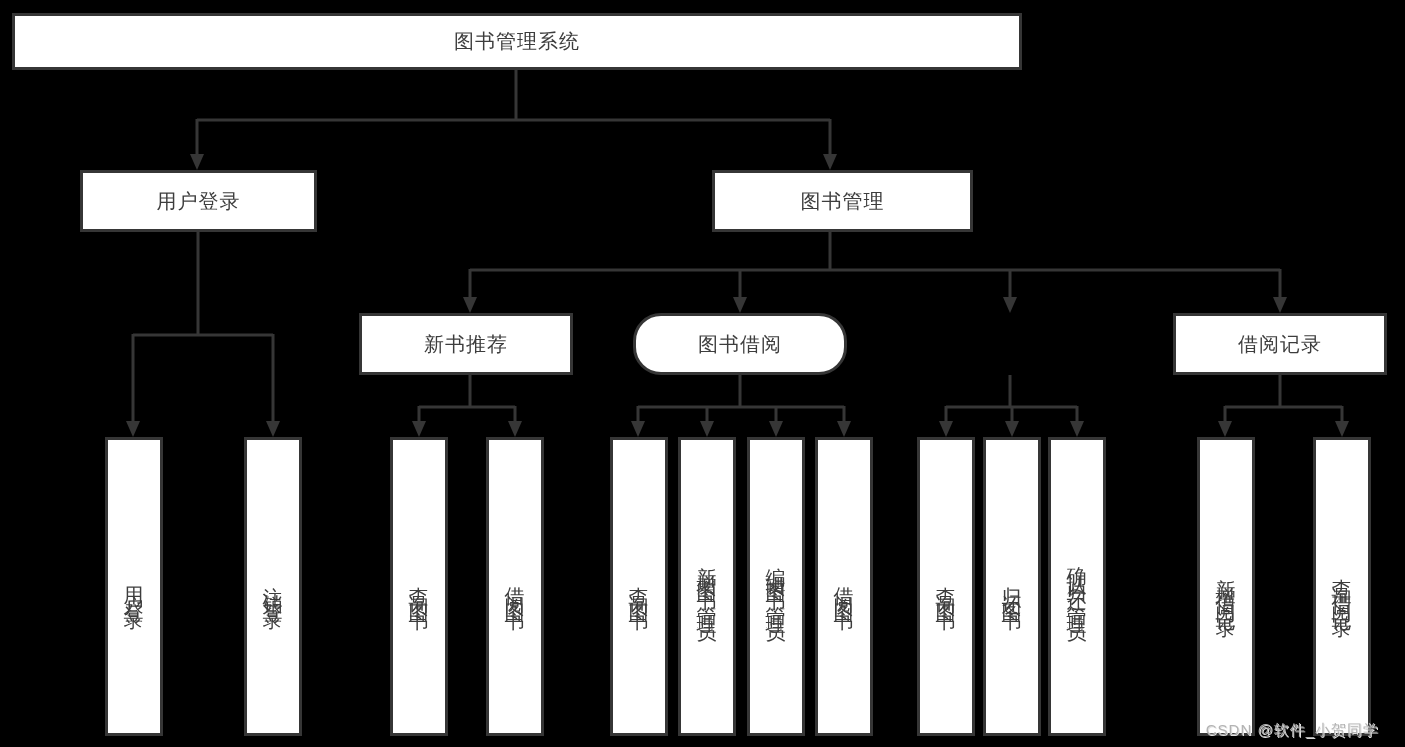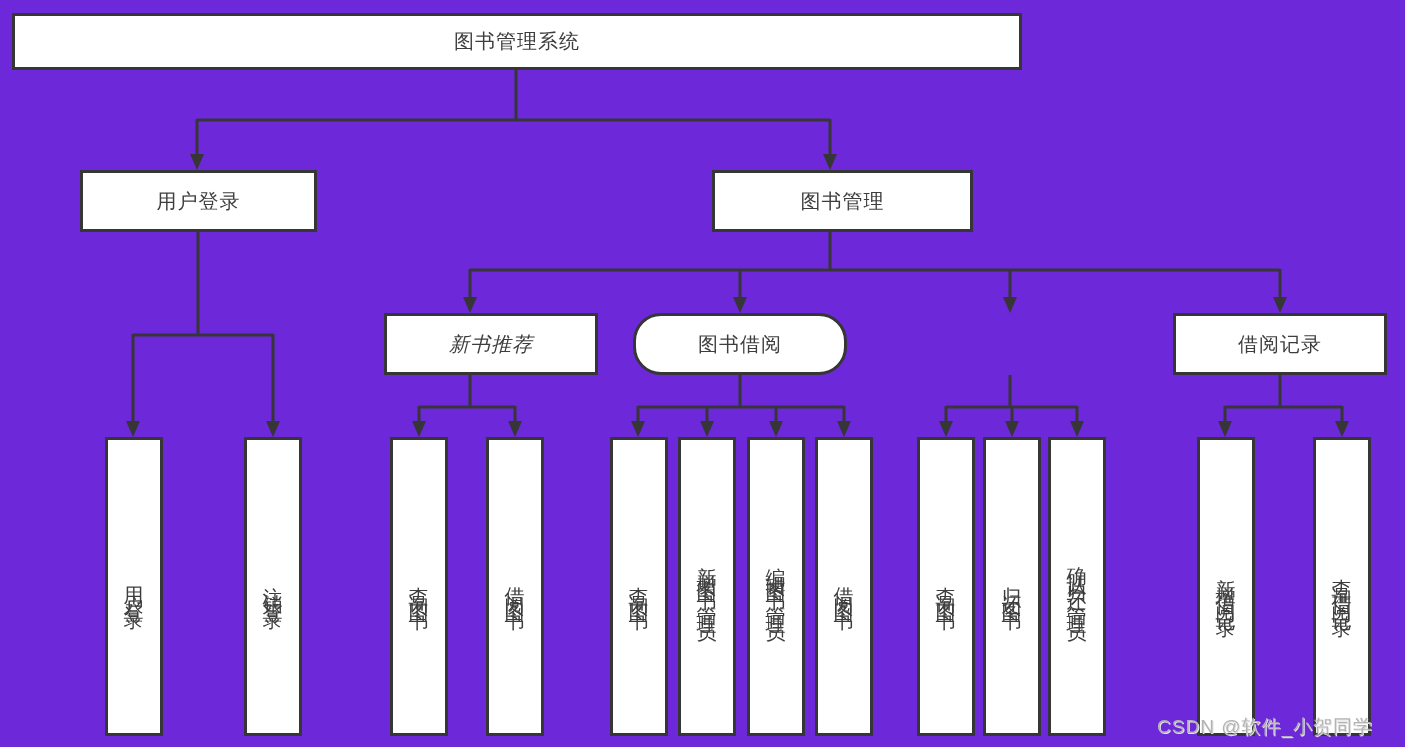--- a/index.html
+++ b/index.html
@@ -5,21 +5,21 @@
   html, body {
     margin: 0;
     padding: 0;
     background: #ffffff;
     font-family: "Liberation Sans", sans-serif;
   }
   #stage {
     position: relative;
     width: 1405px;
     height: 747px;
-    background: #6d28d9;
+    background: #000000;
     overflow: hidden;
   }
   #connectors {
     position: absolute;
     left: 0; top: 0;
     width: 1405px;
     height: 747px;
     z-index: 0;
   }
   #connectors line {
@@ -62,44 +62,44 @@
     line-height: 1;
     white-space: nowrap;
   }
   
   .n-root  { left: 12px;  top: 13px;  width: 1010px; height: 57px; }
   
   .n-login { left: 80px;  top: 170px; width: 237px; height: 62px; }
   .n-mgmt  { left: 712px; top: 170px; width: 261px; height: 62px; }
   
   .n-l3    { top: 313px; width: 214px; height: 62px; }
-  .n-rec   { left: 384px; font-style: italic; }
+  .n-rec   { left: 359px; }
   .n-borrow{ left: 633px; border-radius: 28px; }
   .n-cur   { left: 903px; }
   .n-hist  { left: 1173px; }
   
   .lf { top: 437px; width: 58px; height: 299px; }
   .lf-a1 { left: 105px; }
   .lf-a2 { left: 244px; }
   .lf-b1 { left: 390px; }
   .lf-b2 { left: 486px; }
   .lf-c1 { left: 610px; }
   .lf-c2 { left: 678px; }
   .lf-c3 { left: 747px; }
   .lf-c4 { left: 815px; }
   .lf-d1 { left: 917px; }
   .lf-d2 { left: 983px; }
   .lf-d3 { left: 1048px; }
   .lf-e1 { left: 1197px; }
   .lf-e2 { left: 1313px; }
   .watermark {
     position: absolute;
-    right: 32px;
+    right: 26px;
     bottom: 7px;
-    font-size: 19px;
+    font-size: 15px;
     color: #b3b3b3;
     text-shadow: 1px 1px 0 #e2e2e2;
     z-index: 2;
     letter-spacing: 1px;
   }
 </style>
 </head>
 <body>
 
 <div id="stage">

